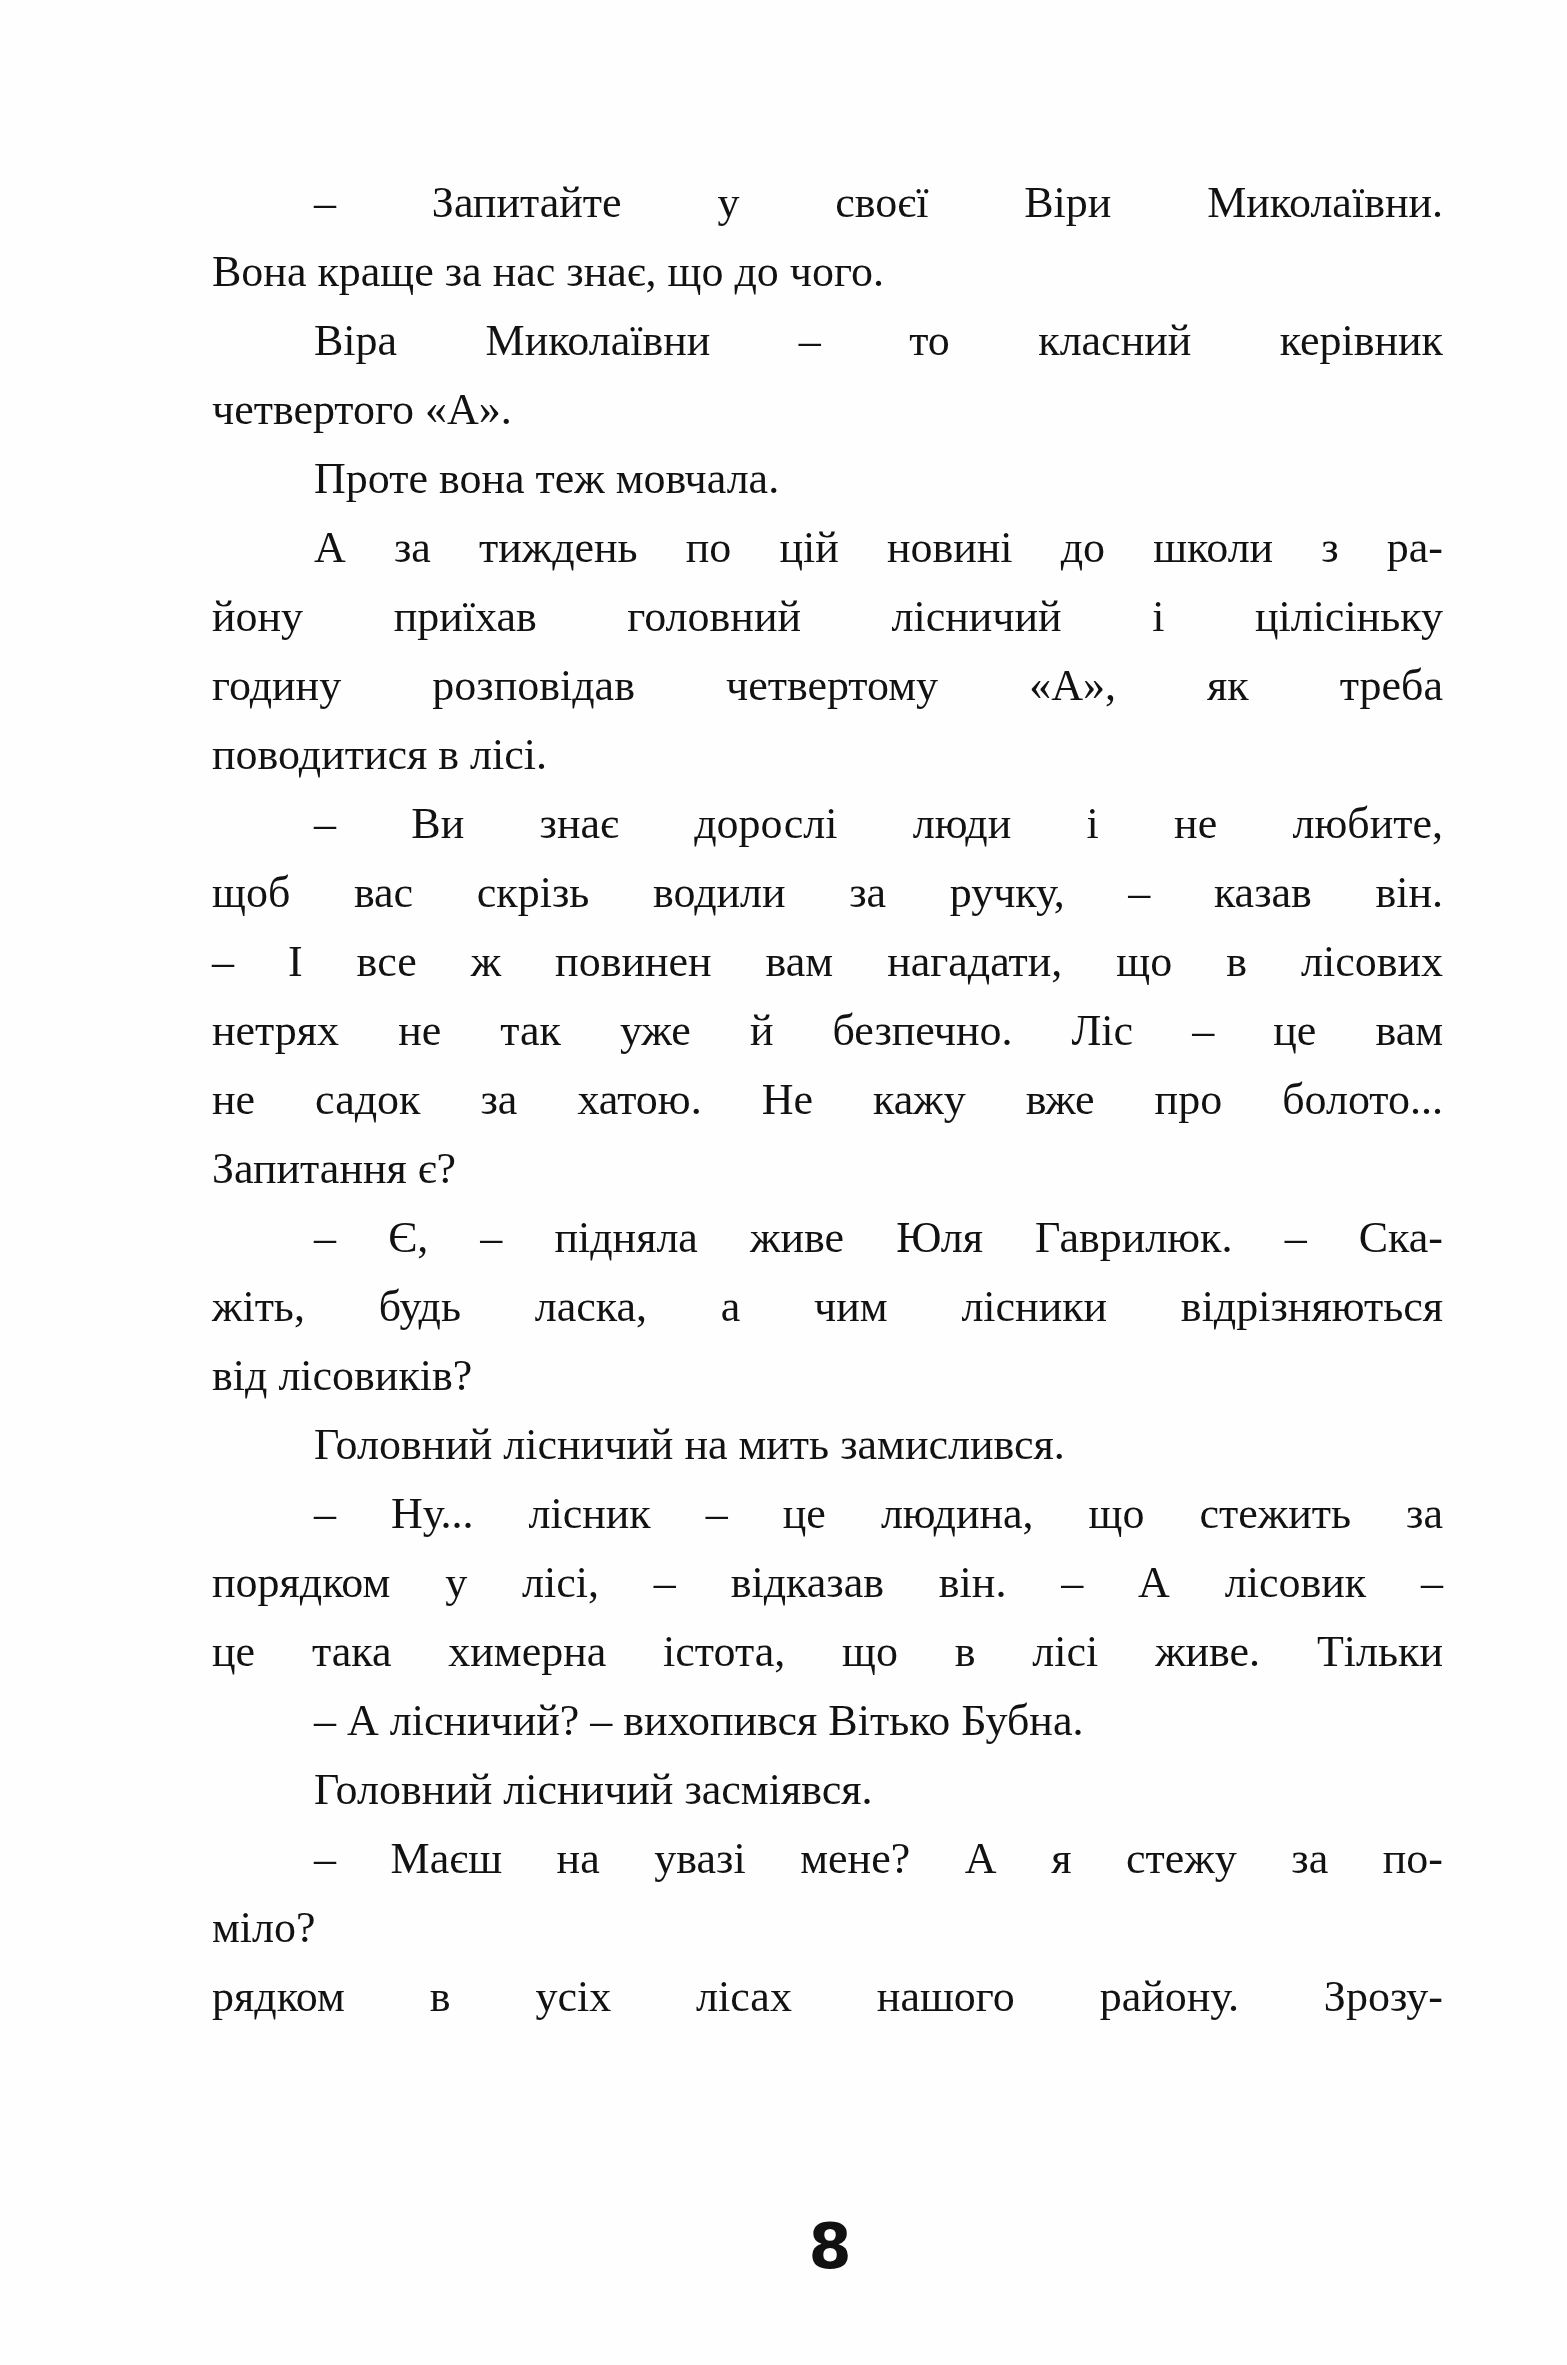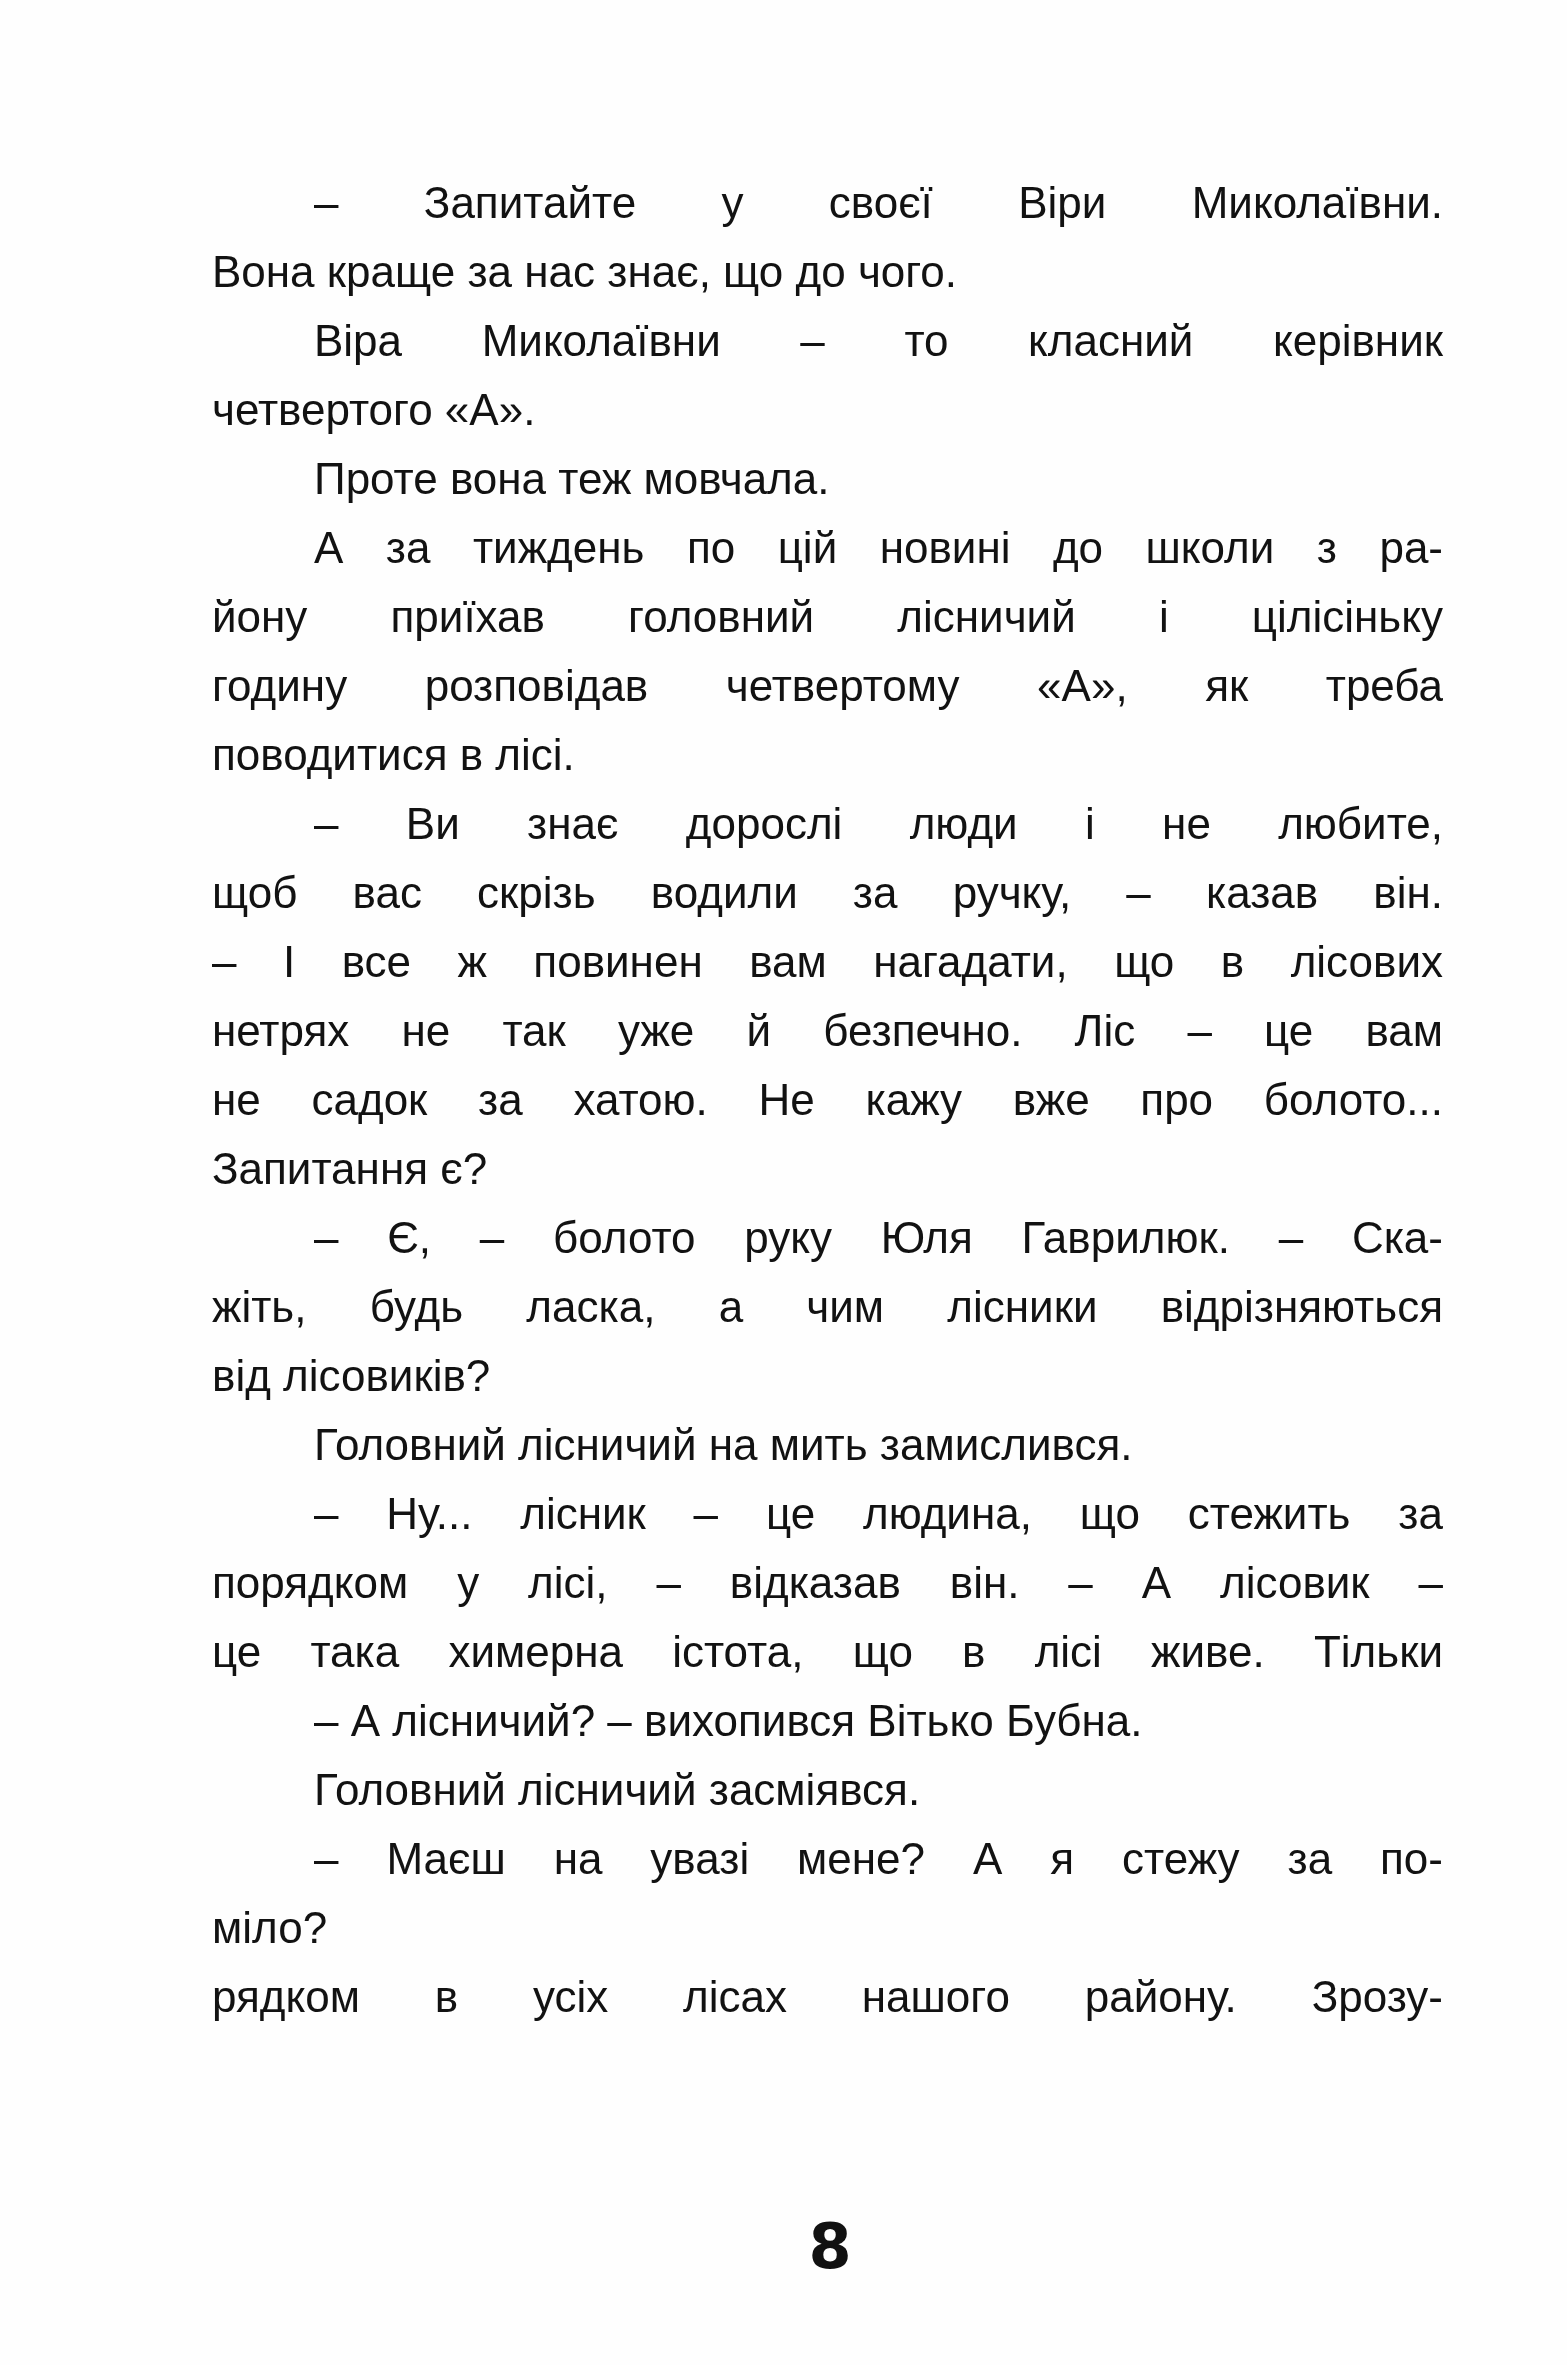--- a/index.html
+++ b/index.html
@@ -12,21 +12,21 @@
     height: 2366px;
     position: relative;
     overflow: hidden;
     background: #fefefe;
   }
   .page-text {
     position: absolute;
     left: 212px;
     top: 168px;
     width: 1231px;
-    font-family: Liberation Sans, sans-serif;
+    font-family: Liberation Serif, serif;
     font-size: 44px;
     line-height: 69px;
     color: #121212;
   }
   .line {
     display: block;
     height: 69px;
     white-space: nowrap;
     overflow: visible;
     text-align: justify;
@@ -64,21 +64,21 @@
   <span class="line indent">А за тиждень по цій новині до школи з ра-</span>
   <span class="line">йону приїхав головний лісничий і цілісіньку</span>
   <span class="line">годину розповідав четвертому «А», як треба</span>
   <span class="line last">поводитися в лісі.</span>
   <span class="line indent">– Ви знає дорослі люди і не любите,</span>
   <span class="line">щоб вас скрізь водили за ручку, – казав він.</span>
   <span class="line">– І все ж повинен вам нагадати, що в лісових</span>
   <span class="line">нетрях не так уже й безпечно. Ліс – це вам</span>
   <span class="line">не садок за хатою. Не кажу вже про болото...</span>
   <span class="line last">Запитання є?</span>
-  <span class="line indent">– Є, – болото руку Юля Гаврилюк. – Ска-</span>
+  <span class="line indent">– Є, – підняла живе Юля Гаврилюк. – Ска-</span>
   <span class="line">жіть, будь ласка, а чим лісники відрізняються</span>
   <span class="line last">від лісовиків?</span>
   <span class="line indent last">Головний лісничий на мить замислився.</span>
   <span class="line indent">– Ну... лісник – це людина, що стежить за</span>
   <span class="line">порядком у лісі, – відказав він. – А лісовик –</span>
   <span class="line">це така химерна істота, що в лісі живе. Тільки</span>
   <span class="line indent last">– А лісничий? – вихопився Вітько Бубна.</span>
   <span class="line indent last">Головний лісничий засміявся.</span>
   <span class="line indent">– Маєш на увазі мене? А я стежу за по-</span>
   <span class="line last">міло?</span>

